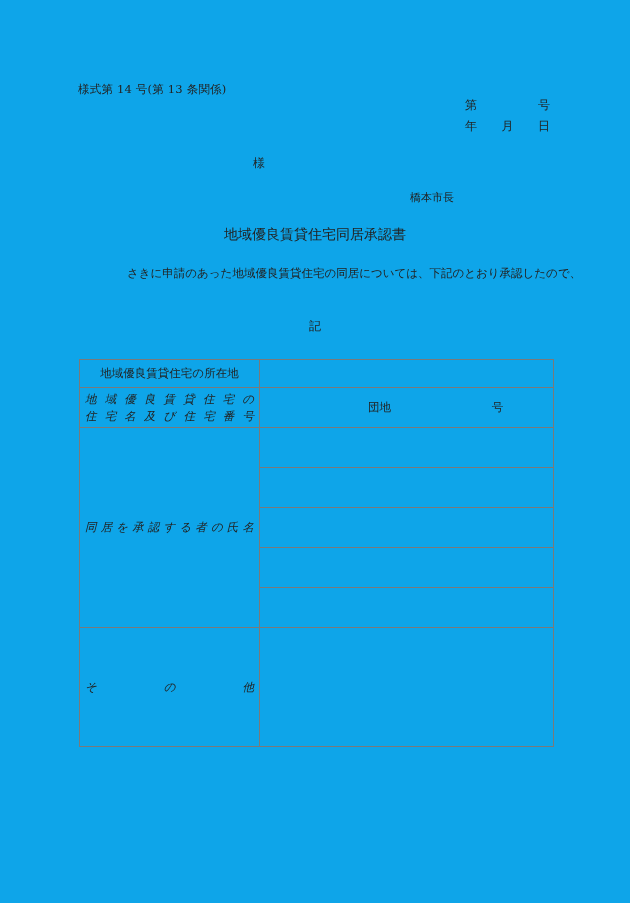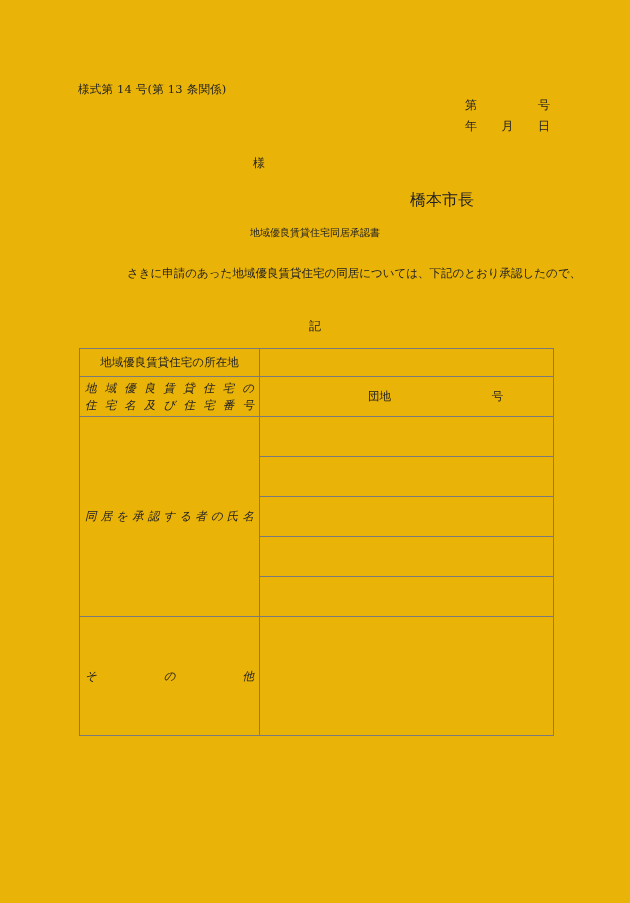--- a/index.html
+++ b/index.html
@@ -2,47 +2,47 @@
 <html><head>
 <meta charset="utf-8">
 <style>
   html, body { margin: 0; padding: 0; }
   body { background: #e8e8e8; }
   .page {
     position: relative;
     width: 630px;
     height: 903px;
     margin: 0 auto;
-    background: #eab308;
+    background: #0ea5e9;
     color: #222;
     font-family: "DejaVu Serif", "Liberation Serif", serif;
     font-size: 11.5px;
     overflow: hidden;
   }
   .abs { position: absolute; }
 
   .form-number { left: 78px; top: 82px; letter-spacing: 0.2px; }
 
   .issue-block { left: 465px; top: 95px; width: 85px; font-size: 12px; }
   .issue-line { display: flex; justify-content: space-between; line-height: 21px; }
 
   .addressee { left: 253px; top: 155px; font-size: 12px; }
-  .sender { left: 410px; top: 190px; font-size: 16px; text-align: center; }
+  .sender { left: 410px; top: 190px; font-size: 11px; text-align: center; }
 
-  .doc-title { left: 0; top: 226px; width: 630px; text-align: center; font-size: 10px; }
+  .doc-title { left: 0; top: 226px; width: 630px; text-align: center; font-size: 14px; }
 
   .body-text { left: 78px; top: 264px; width: 480px; line-height: 19px; }
   .body-line { white-space: nowrap; margin-left: 32px; }
   .body-line.indent { text-indent: 17px; }
 
   .record-marker { left: 0; top: 318px; width: 630px; text-align: center; font-size: 12px; }
 
   .form-table {
     position: absolute;
-    left: 79px; top: 348px;
+    left: 79px; top: 359px;
     border-collapse: collapse;
     table-layout: fixed;
   }
   .form-table td {
     border: 1px solid #7a7a7a;
     padding: 0;
     vertical-align: middle;
     font-size: 11.5px;
     color: #222;
   }

